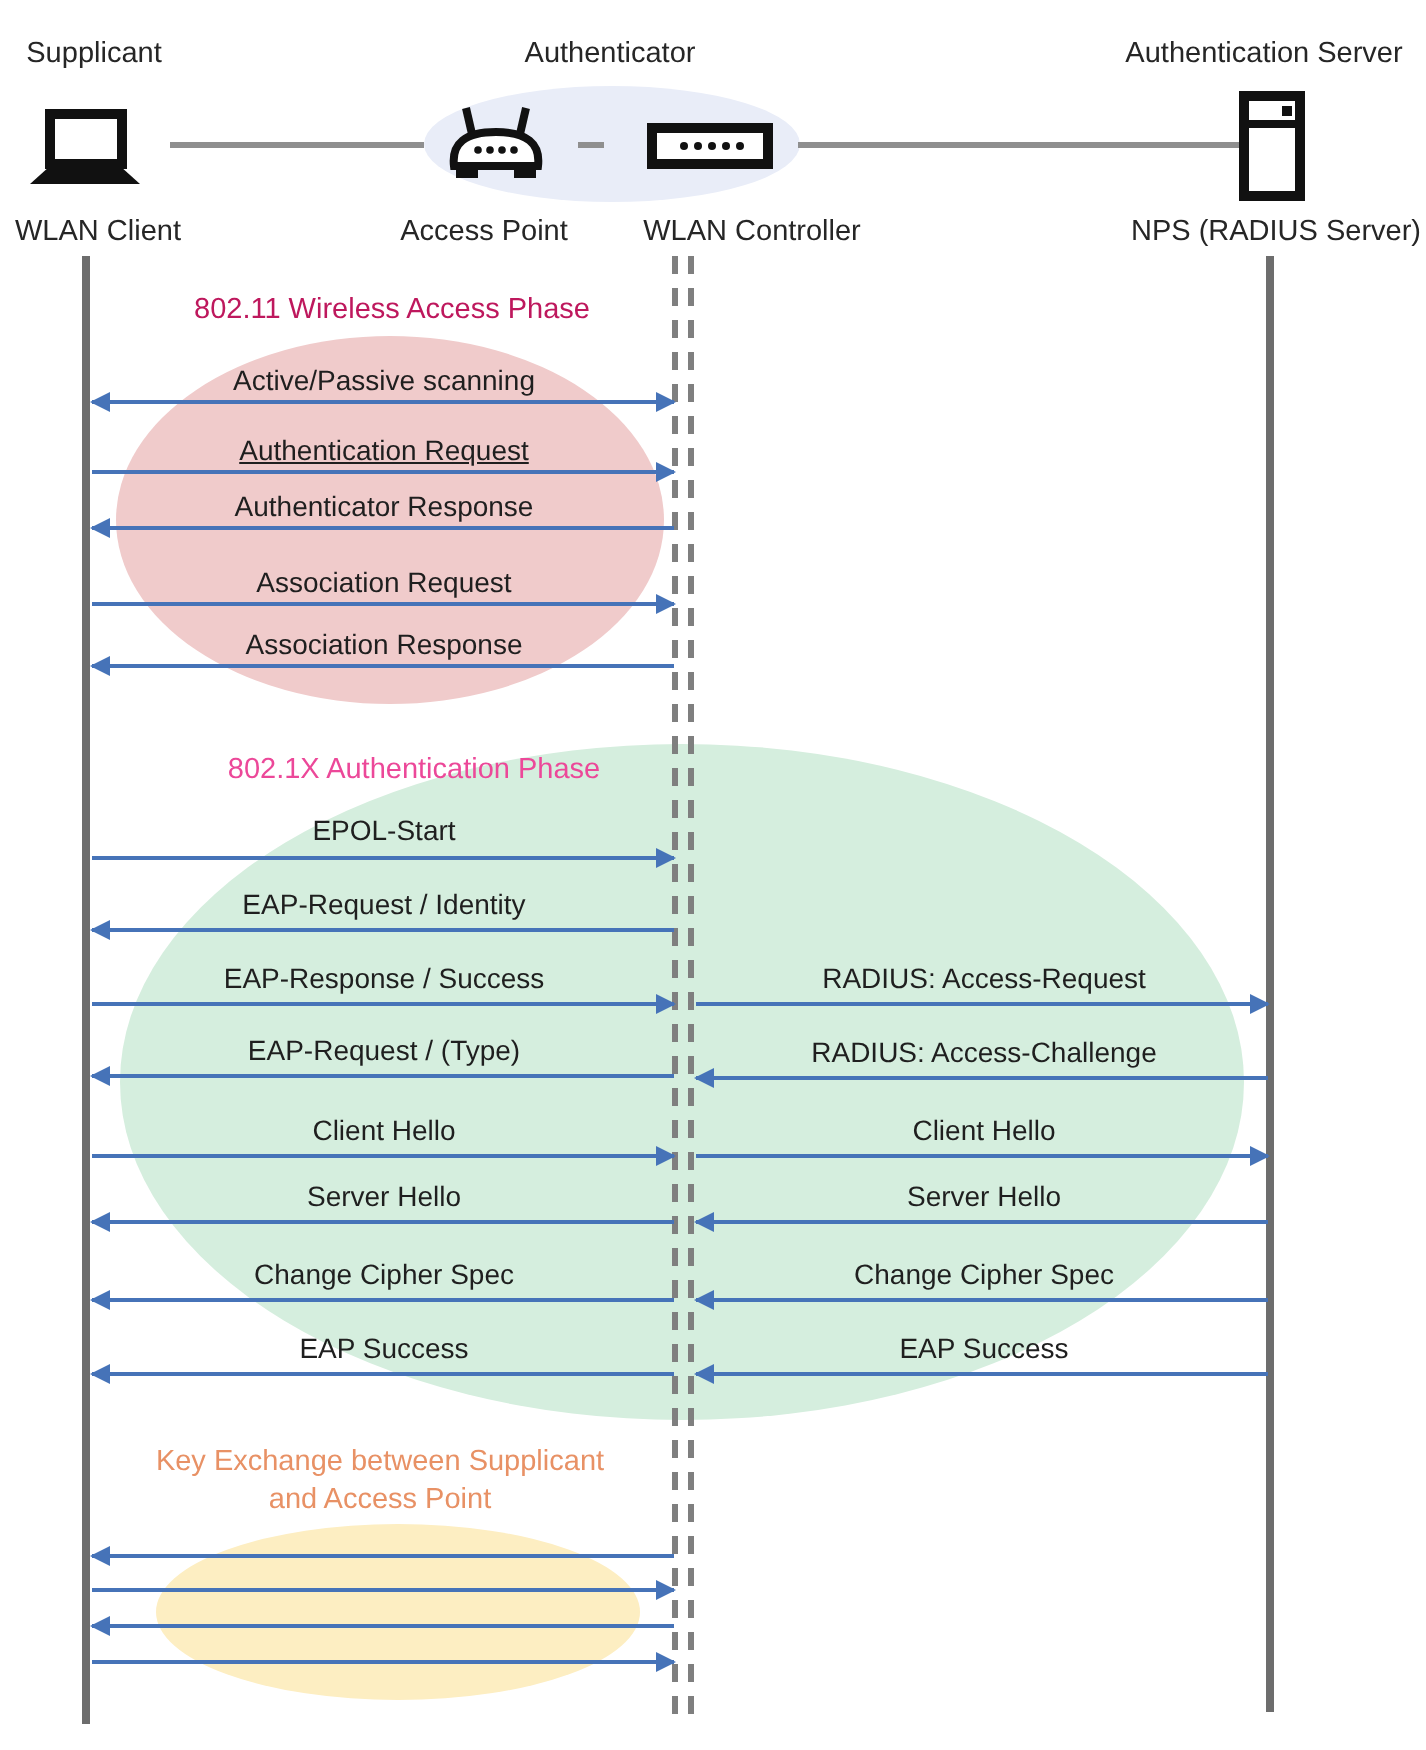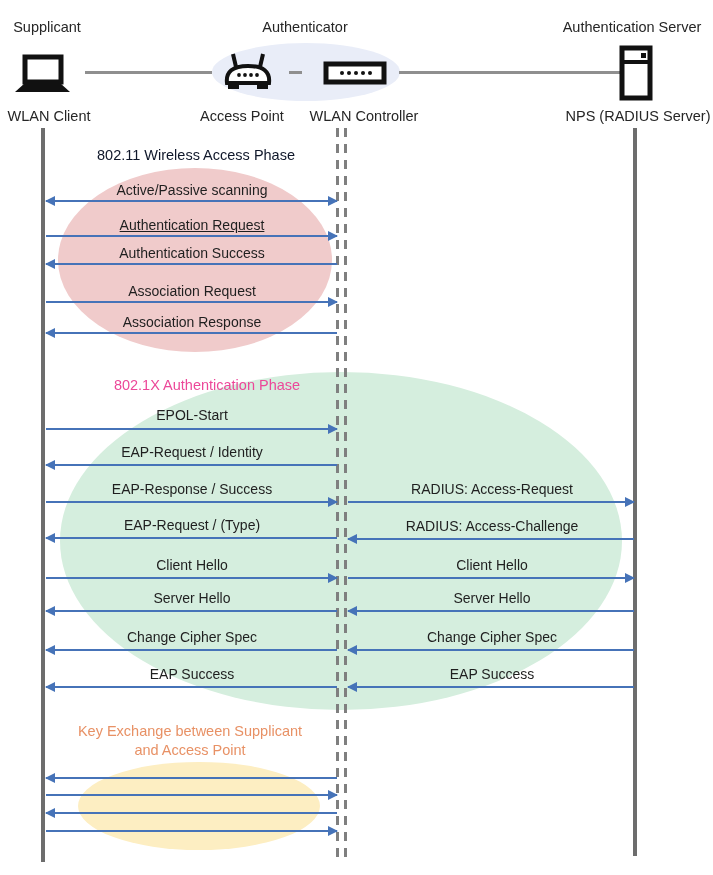--- a/index.html
+++ b/index.html
@@ -38,21 +38,21 @@
     position:absolute;transform:translateX(-50%);white-space:nowrap;
     font-size:14px;color:#1f1f1f;z-index:4;
   }
   .msg.l{left:192px;}
   .msg.r{left:492px;}
   
   .ph-title{
     position:absolute;transform:translateX(-50%);white-space:nowrap;
     font-size:14.5px;z-index:4;
   }
-  .ph-title.red{color:#0f172a;text-align:center;}
+  .ph-title.red{color:#be185d;text-align:center;}
   .ph-title.green{color:#ec4899;}
   .ph-title.orange{color:#e89165;white-space:normal;width:250px;text-align:center;line-height:19px;}
   .icon{position:absolute;z-index:3;}
 </style>
 </head>
 <body>
 
 <div id="canvas">
 
   <div class="ellipse" style="left:212px;top:43px;width:188px;height:58px;background:#e9edf8;"></div>
@@ -92,21 +92,21 @@
   </svg>
 
   <svg class="icon" style="left:619px;top:45px;" width="34" height="56" viewBox="0 0 34 56">
     <rect x="3" y="3" width="28" height="50" fill="#fff" stroke="#111" stroke-width="5"></rect>
     <line x1="3" y1="17" x2="31" y2="17" stroke="#111" stroke-width="4"></line>
     <rect x="22" y="8" width="5" height="5" fill="#111"></rect>
   </svg>
 
   <div class="dev-label" style="left:49px;top:108px;">WLAN Client</div>
   <div class="dev-label" style="left:242px;top:108px;">Access Point</div>
-  <div class="dev-label" style="left:364px;top:108px;">WLAN Controller</div>
+  <div class="dev-label" style="left:376px;top:108px;">WLAN Controller</div>
   <div class="dev-label" style="left:638px;top:108px;">NPS (RADIUS Server)</div>
 
   <div class="lifeline" style="left:41px;"></div>
   <div class="lifeline dashed" style="left:336px;"></div>
   <div class="lifeline dashed" style="left:344px;"></div>
   <div class="lifeline" style="left:633px;height:728px;"></div>
 
   <div class="ellipse" style="left:58px;top:168px;width:274px;height:184px;background:#f0cbcb;"></div>
   <div class="ellipse" style="left:60px;top:372px;width:562px;height:338px;background:#d5eede;"></div>
   <div class="ellipse" style="left:78px;top:762px;width:242px;height:88px;background:#fdeec2;"></div>
@@ -114,21 +114,21 @@
   <div class="ph-title red" style="left:196px;top:147px;">802.11 Wireless Access Phase</div>
   <div class="ph-title green" style="left:207px;top:377px;">802.1X Authentication Phase</div>
   <div class="ph-title orange" style="left:190px;top:722px;">Key Exchange between Supplicant and Access Point</div>
 
   <div class="msg l" style="top:182px;">Active/Passive scanning</div>
   <div class="arrow col-l h-l h-r" style="top:200px;"></div>
 
   <div class="msg l" style="top:217px;text-decoration:underline;">Authentication Request</div>
   <div class="arrow col-l h-r" style="top:235px;"></div>
 
-  <div class="msg l" style="top:245px;">Authentication Success</div>
+  <div class="msg l" style="top:245px;">Authenticator Response</div>
   <div class="arrow col-l h-l" style="top:263px;"></div>
 
   <div class="msg l" style="top:283px;">Association Request</div>
   <div class="arrow col-l h-r" style="top:301px;"></div>
 
   <div class="msg l" style="top:314px;text-align:right;">Association Response</div>
   <div class="arrow col-l h-l" style="top:332px;"></div>
 
   <div class="msg l" style="top:407px;">EPOL-Start</div>
   <div class="arrow col-l h-r" style="top:428px;"></div>

